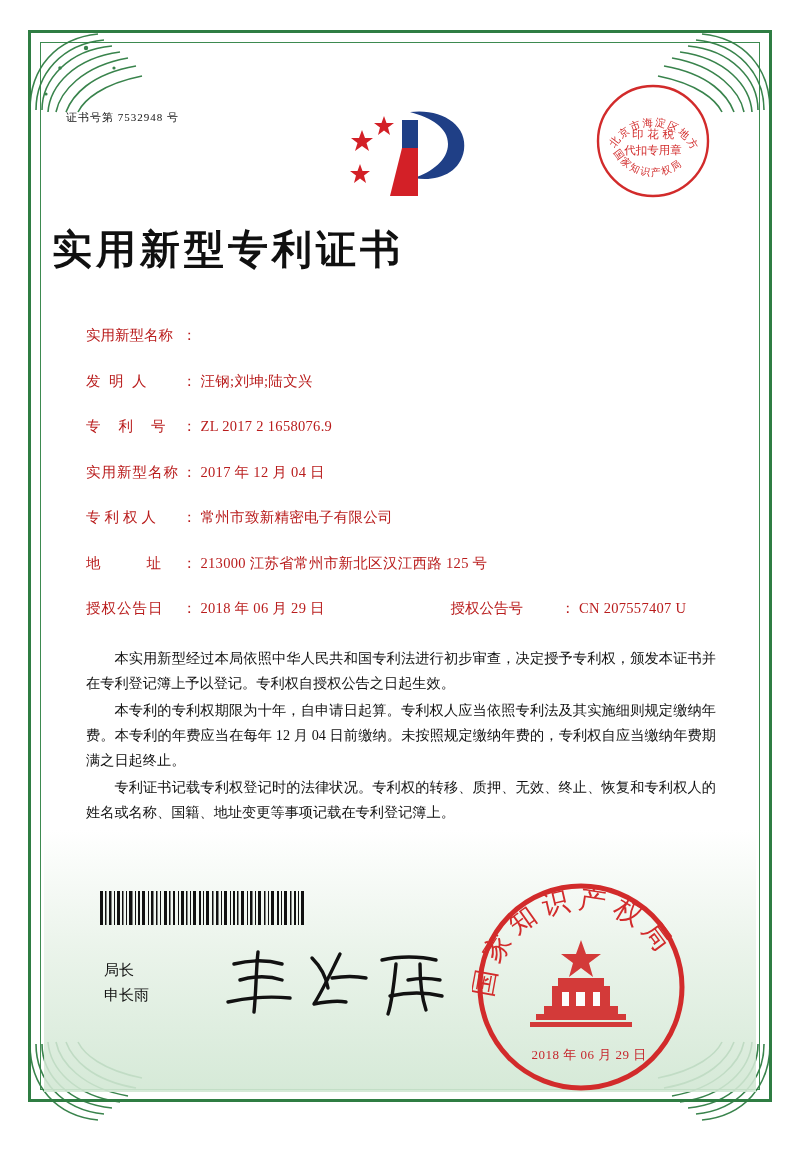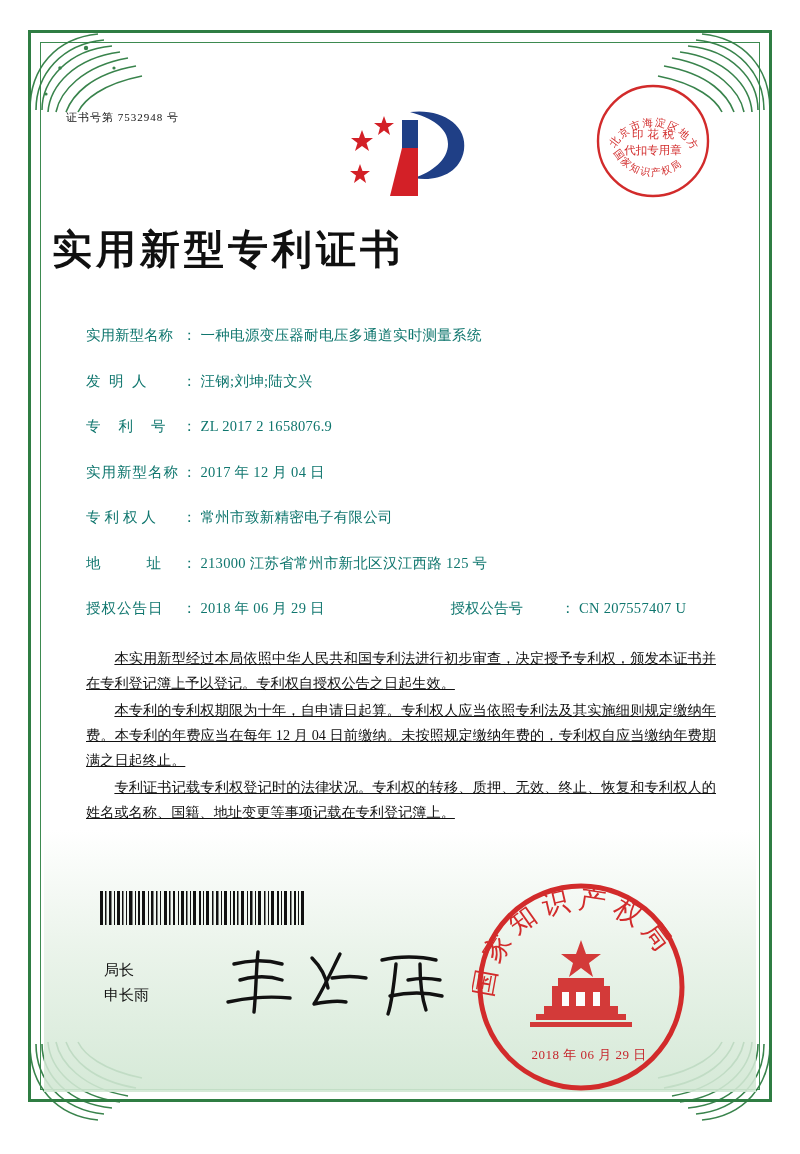--- a/index.html
+++ b/index.html
@@ -107,21 +107,21 @@
     position: absolute;
     left: 42px;
     top: 280px;
     width: 630px;
   }
   .field-row {
     display: flex;
     align-items: baseline;
     margin-bottom: 26.5px;
     font-size: 14.5px;
-    color: #0f766e;
+    color: #b91c1c;
   }
   .field-label {
     width: 96px;
     flex: 0 0 96px;
     letter-spacing: 0px;
     white-space: nowrap;
   }
   .field-label.spread {
     display: flex;
     justify-content: space-between;
@@ -146,21 +146,20 @@
 
   .paragraphs {
     position: absolute;
     left: 42px;
     top: 600px;
     width: 630px;
     font-size: 14.2px;
     line-height: 25px;
     color: #111;
     text-align: justify;
-    text-decoration: underline;
   }
   .paragraphs p {
     margin: 0 0 2px 0;
     text-indent: 2em;
   }
 
   .barcode {
     position: absolute;
     left: 56px;
     top: 845px;
@@ -307,21 +306,20 @@
 
     <div class="title">实用新型专利证书</div>
 
     <div class="fields">
 
       <div class="field-row">
         <span class="field-label spread">
           <span>实用新型名称</span>
         </span>
         <span class="field-colon">：</span>
-        <span class="field-value">一种电源变压器耐电压多通道实时测量系统</span>
       </div>
 
       <div class="field-row">
         <span class="field-label" style="letter-spacing:8.5px;">发明人</span>
         <span class="field-colon">：</span>
         <span class="field-value">汪钢;刘坤;陆文兴</span>
       </div>
 
       <div class="field-row">
         <span class="field-label" style="letter-spacing:18px;">专利号</span>

